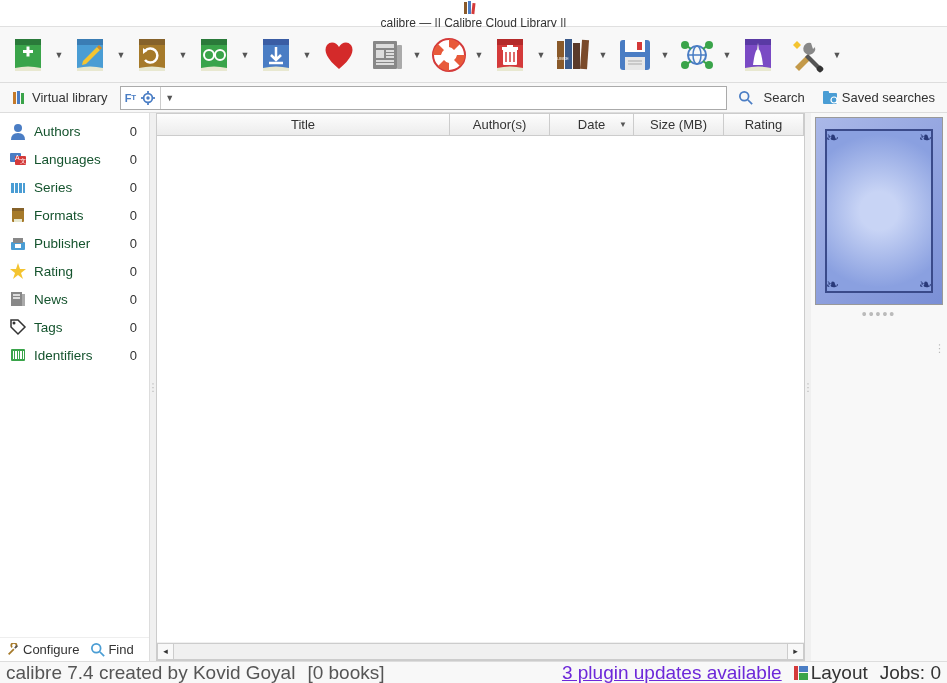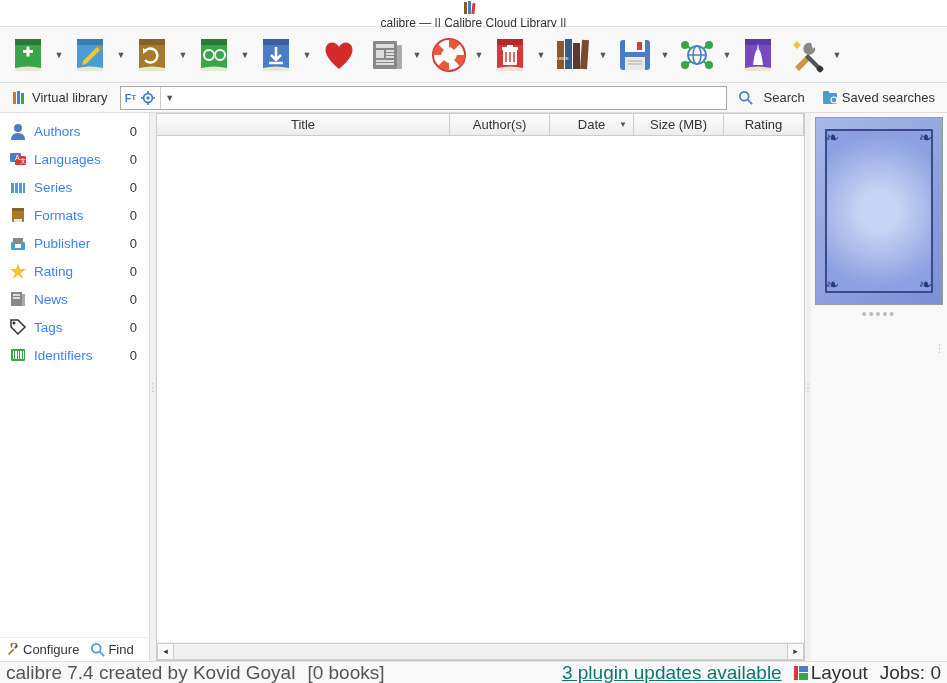--- a/index.html
+++ b/index.html
@@ -31,21 +31,21 @@
     .saved-searches { display: flex; align-items: center; gap: 3px; padding: 2px 6px; color: #333; cursor:pointer;}
     
     
     .main { flex: 1; display: flex; overflow: hidden; background:#fff;}
     
     
     .tagbrowser { width: 150px; background: #fff; display: flex; flex-direction: column; border-right:1px solid #ddd;}
     .tag-list { flex: 1; padding-top: 4px;}
     .tag-row { display: flex; align-items: center; height: 28px; padding: 0 8px; cursor:pointer;}
     .tag-icon { width: 20px; height: 20px; margin-right: 6px; display:flex;align-items:center;justify-content:center;}
-    .tag-label { flex: 1; font-size: 13.5px; color: #3b82f6;}
+    .tag-label { flex: 1; font-size: 13.5px; color: #14532d;}
     .tag-count { font-size: 13px; color: #333; padding-right:4px;}
     .tag-footer { display: flex; align-items: flex-start; gap: 12px; padding: 4px 6px; border-top:1px solid #eee;}
     .tag-footer-btn { display: flex; align-items: center; gap: 3px; font-size: 13px; cursor:pointer;}
     
     
     .splitter-v { width:6px; display:flex;align-items:center;justify-content:center;color:#bbb;cursor:col-resize;font-size:11px;background:#f0f0f0;}
     
     
     .booklist { flex: 1; display: flex; flex-direction: column; background:#fff; border:1px solid #ccc; margin:0;}
     .bl-header { height: 22px; background: linear-gradient(#fdfdfd,#ececec); display: flex; border-bottom: 1px solid #ccc;}
@@ -65,21 +65,21 @@
     .c-tl{top:-3px;left:-1px;}
     .c-tr{top:-3px;right:-1px;}
     .c-bl{bottom:-3px;left:-1px;}
     .c-br{bottom:-3px;right:-1px;}
     .splitter-h{height:10px;display:flex;align-items:center;justify-content:center;color:#bbb;font-size:14px;letter-spacing:2px;cursor:row-resize;}
     .right-dots{position:absolute;right:2px;top:50%;color:#bbb;font-size:11px;}
     
     
     .statusbar { height: 22px; background: #f8f8f8; border-top: 1px solid #ddd; display: flex; align-items: center; padding: 0 6px; font-size: 19px; gap:12px;}
     .statusbar .sb-text{color:#555;}
-    .statusbar .sb-link{color:#0f766e;text-decoration:underline;cursor:pointer;margin-left:auto;}
+    .statusbar .sb-link{color:#6d28d9;text-decoration:underline;cursor:pointer;margin-left:auto;}
     .statusbar .layout-btn{display:flex;align-items:center;gap:3px;cursor:pointer;}
     .statusbar .jobs{cursor:pointer;}
     
     svg{display:block;}
   </style>
 </head>
 <body>
 
 <div class="titlebar">
   <span class="titlebar-icon">

